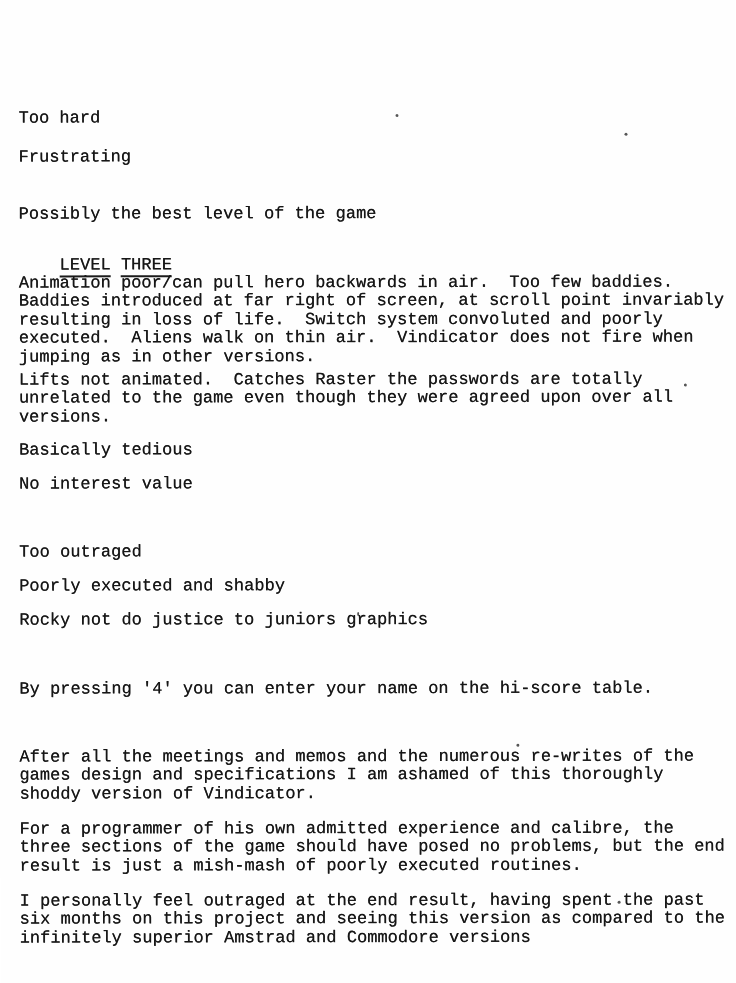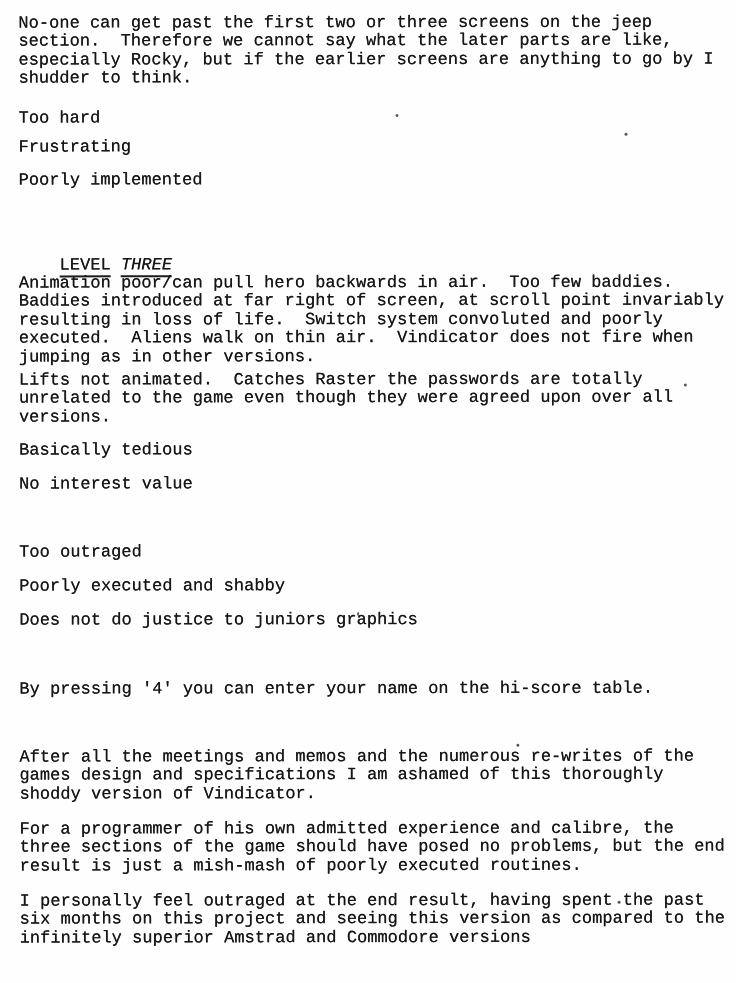--- a/index.html
+++ b/index.html
@@ -26,61 +26,56 @@
     letter-spacing: 0.02px;
     text-shadow: 0.2px 0.2px 0.55px rgba(25,25,25,0.85);
   }
   .heading .word {
     display: inline-block;
     border-bottom: 2px solid #1b1b1b;
     padding-bottom: 0px;
   }
   .heading .word + .word {
     margin-left: 10.2px;
-    font-style: italic;
   }
   .speck {
     position: absolute;
     background: #2c2c2c;
     border-radius: 50%;
     opacity: 0.8;
   }
 </style>
 </head>
 <body>
 
 <div id="page">
 
-  <div class="block" style="top:14px">No-one can get past the first two or three screens on the jeep
-section.  Therefore we cannot say what the later parts are like,
-especially Rocky, but if the earlier screens are anything to go by I
-shudder to think.</div>
 
   <div class="block" style="top:109px">Too hard</div>
-  <div class="block" style="top:138px">Frustrating</div>
-  <div class="block" style="top:171px">Poorly implemented</div>
+  <div class="block" style="top:148px">Frustrating</div>
+  <div class="block" style="top:205px">Possibly the best level of the game</div>
 
   <div class="block heading" style="top:238px">
     <span class="word">LEVEL</span><span class="word">THREE</span>
   </div>
 
   <div class="block" style="top:274px">Animation poor/can pull hero backwards in air.  Too few baddies.
 Baddies introduced at far right of screen, at scroll point invariably
 resulting in loss of life.  Switch system convoluted and poorly
 executed.  Aliens walk on thin air.  Vindicator does not fire when
 jumping as in other versions.</div>
   <div class="block" style="top:371px">Lifts not animated.  Catches Raster the passwords are totally
 unrelated to the game even though they were agreed upon over all
 versions.</div>
 
   <div class="block" style="top:475px">No interest value</div>
   <div class="block" style="top:441px">Basically tedious</div>
   <div class="block" style="top:543px">Too outraged</div>
   <div class="block" style="top:577px">Poorly executed and shabby</div>
-  <div class="block" style="top:611px">Does not do justice to juniors graphics</div>
+  <div class="block" style="top:611px">Rocky not do justice to juniors graphics</div>
 
 
   <div class="block" style="top:680px">By pressing '4' you can enter your name on the hi-score table.</div>
 
 
   <div class="block" style="top:748px">After all the meetings and memos and the numerous re-writes of the
 games design and specifications I am ashamed of this thoroughly
 shoddy version of Vindicator.</div>
   <div class="block" style="top:820px">For a programmer of his own admitted experience and calibre, the
 three sections of the game should have posed no problems, but the end

